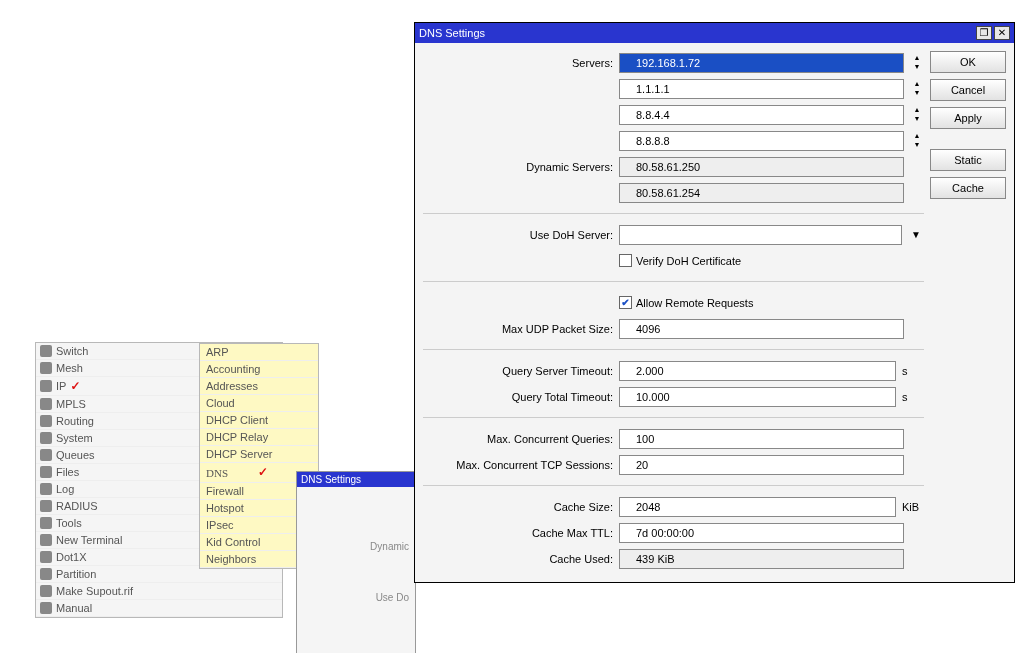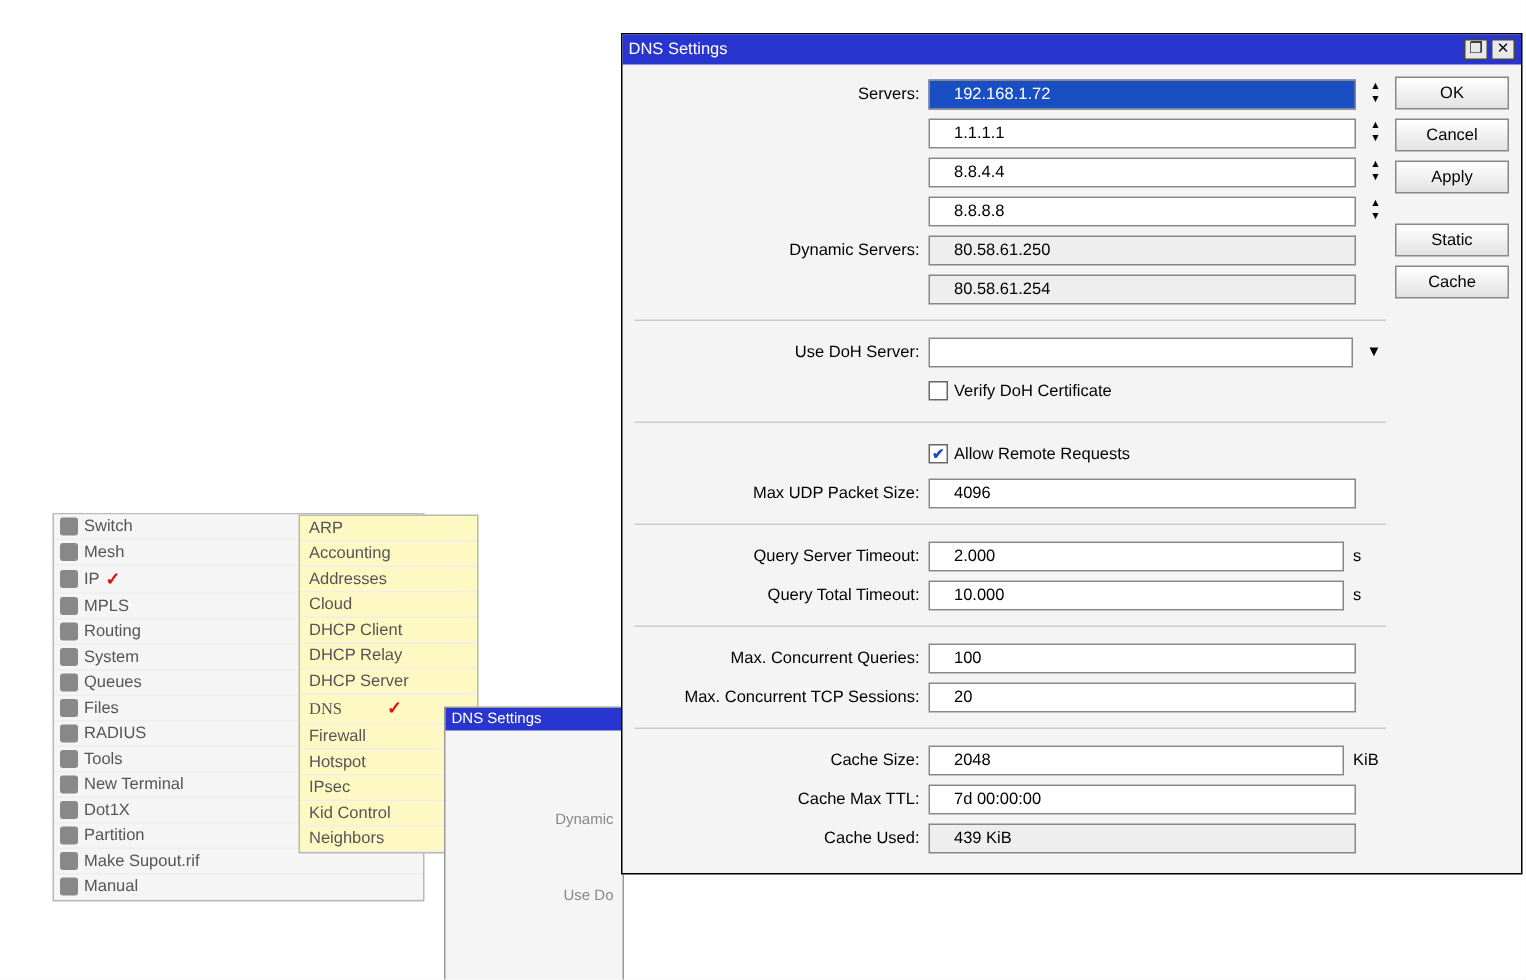--- a/index.html
+++ b/index.html
@@ -84,20 +84,24 @@
     <div class="row">
         <span class="bg-ico"></span>
         <span>Queues</span>
       </div>
     <div class="row">
         <span class="bg-ico"></span>
         <span>Files</span>
       </div>
     <div class="row">
         <span class="bg-ico"></span>
+        <span>Log</span>
+      </div>
+    <div class="row">
+        <span class="bg-ico"></span>
         <span>RADIUS</span>
       </div>
     <div class="row">
         <span class="bg-ico"></span>
         <span>Tools</span>
         <span class="bg-arrow">▸</span>
       </div>
     <div class="row">
         <span class="bg-ico"></span>
         <span>New Terminal</span>

